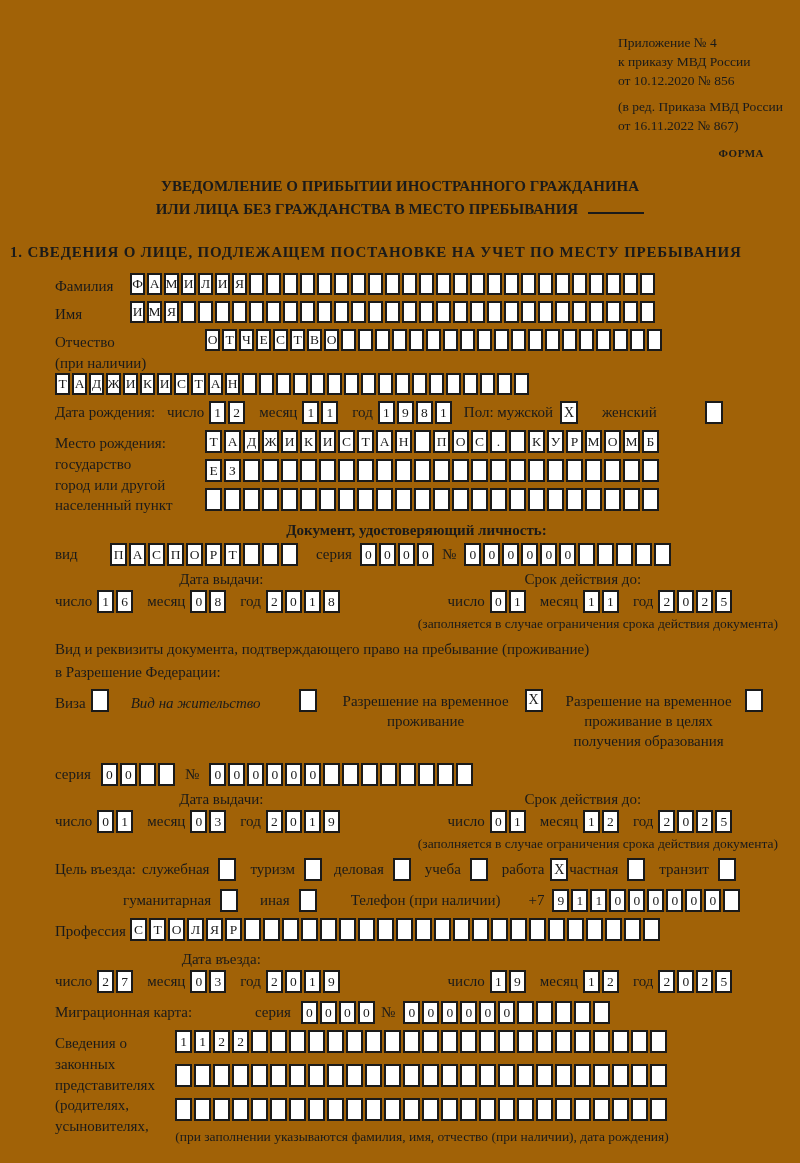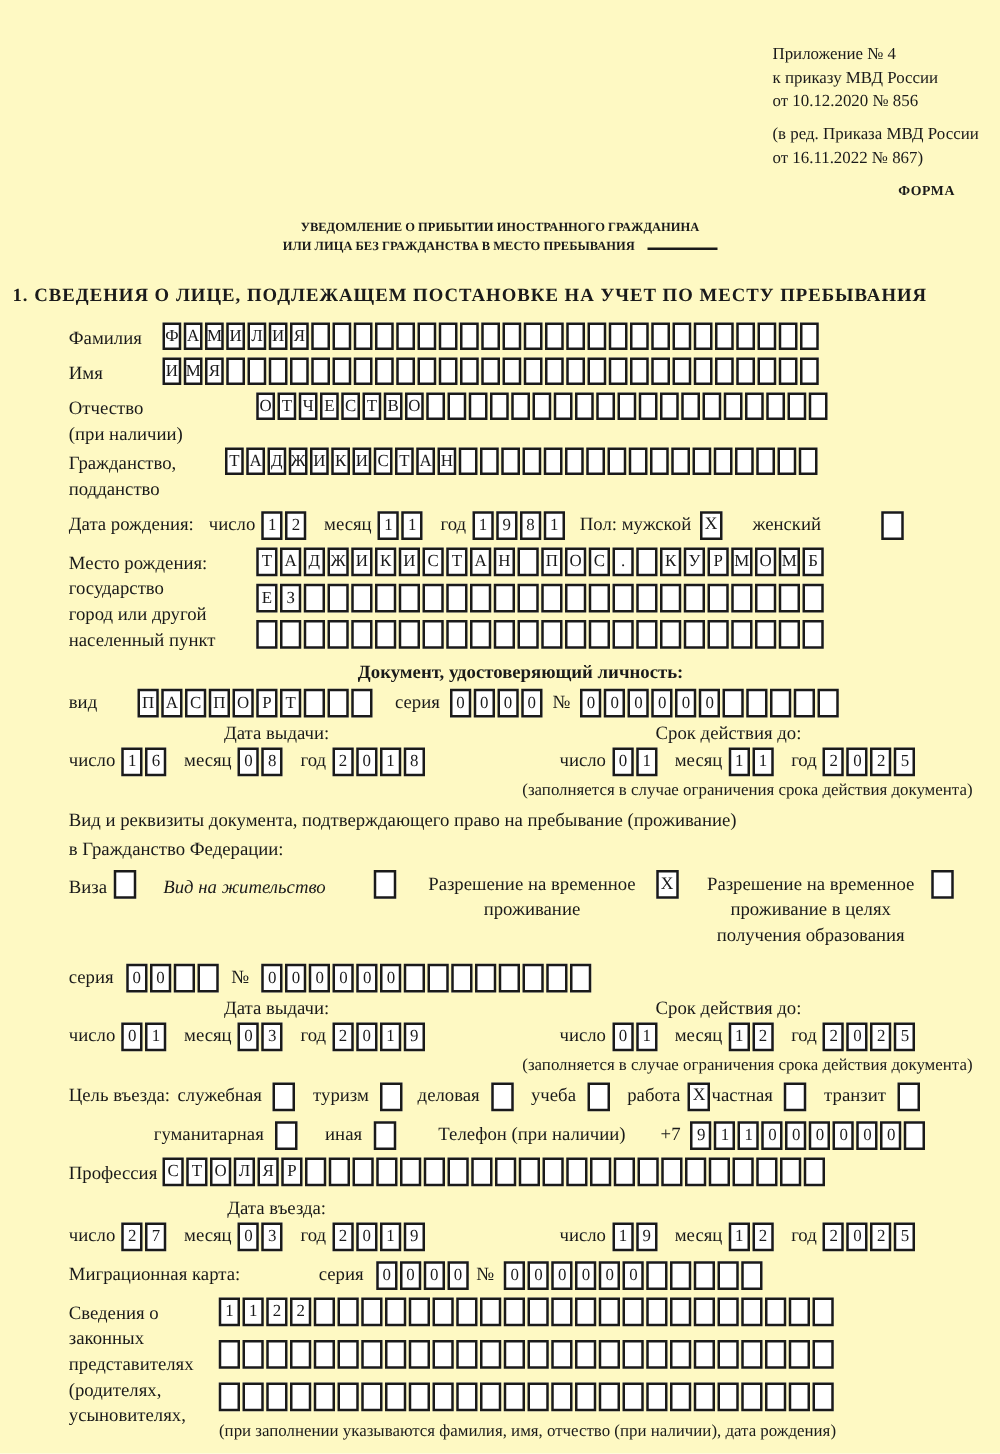--- a/index.html
+++ b/index.html
@@ -1,25 +1,25 @@
 <!DOCTYPE html>
 <html><head>
 <meta charset="utf-8">
 <style>
   * { margin:0; padding:0; box-sizing:border-box; }
   html,body { background:#ffffff; }
   .page {
-    width:800px; height:1163px; background:#fef9c3; overflow:hidden;
+    width:800px; height:1163px; background:#a16207; overflow:hidden;
     font-family:"Liberation Serif","DejaVu Serif",serif; color:#1a1a1a;
     font-size:15px; position:relative;
   }
   .appendix { margin:34px 0 0 618px; width:185px; font-size:13.5px; line-height:1.4; }
   .appendix .block2 { margin-top:7px; }
   .form-label { text-align:right; padding-right:36px; font-weight:bold; margin-top:12px; font-size:11px; letter-spacing:.5px; }
-  .title { text-align:center; font-weight:bold; font-size:10px; line-height:1.5; margin-top:16px; }
+  .title { text-align:center; font-weight:bold; font-size:15px; line-height:1.5; margin-top:16px; }
   .blank-line { display:inline-block; width:56px; border-bottom:2px solid #1a1a1a; height:.9em; margin-left:10px; }
   .sec-heading { font-weight:bold; font-size:15px; letter-spacing:.8px; margin:24px 0 0 10px; }
   .form-body { padding:0 22px 0 55px; }
 
   .frow { display:flex; align-items:flex-start; }
   .flabel { flex:none; line-height:1.38; padding-top:3px; font-size:15px; }
   .w75 { width:75px; } .w125 { width:125px; } .w150 { width:150px; } .w110 { width:112px; } .w120 { width:120px; }
 
   .cells { display:flex; flex:none; }
   .cell {
@@ -178,24 +178,20 @@
           <span class="cell"></span>
           <span class="cell"></span>
           <span class="cell"></span>
           <span class="cell"></span>
           <span class="cell"></span>
           <span class="cell"></span>
         </div>
     </div>
 
     <div class="frow">
-      <span class="flabel w125">
-        <span>Гражданство,</span><br>
-        <span>подданство</span>
-      </span>
       <div class="cells narrow">
           <span class="cell">Т</span>
           <span class="cell">А</span>
           <span class="cell">Д</span>
           <span class="cell">Ж</span>
           <span class="cell">И</span>
           <span class="cell">К</span>
           <span class="cell">И</span>
           <span class="cell">С</span>
           <span class="cell">Т</span>
@@ -417,21 +413,21 @@
             <span class="cell">0</span>
             <span class="cell">2</span>
             <span class="cell">5</span>
           </div>
       </div>
     </div>
     <div class="note-right">(заполняется в случае ограничения срока действия документа)</div>
 
     <div class="mt6" style="line-height:1.55;">
       <div>Вид и реквизиты документа, подтверждающего право на пребывание (проживание)</div>
-      <div>в Гражданство Федерации:</div>
+      <div>в Разрешение Федерации:</div>
     </div>
 
     <div class="frow mt4">
       <span class="flabel" style="padding-top:4px;">Виза</span>
       <span class="checkbox" style="margin-left:5px;"></span>
       <span class="flabel" style="margin-left:22px;padding-top:4px;font-style:italic;">Вид на жительство</span>
       <span class="checkbox" style="margin-left:38px;"></span>
       <span class="opt-label-multi" style="width:170px;margin-left:24px;text-align:center;">Разрешение на временное проживание</span>
       <span class="checkbox" style="margin-left:14px;">X</span>
       <span class="opt-label-multi" style="width:168px;margin-left:22px;">Разрешение на временное проживание в целях получения образования</span>

